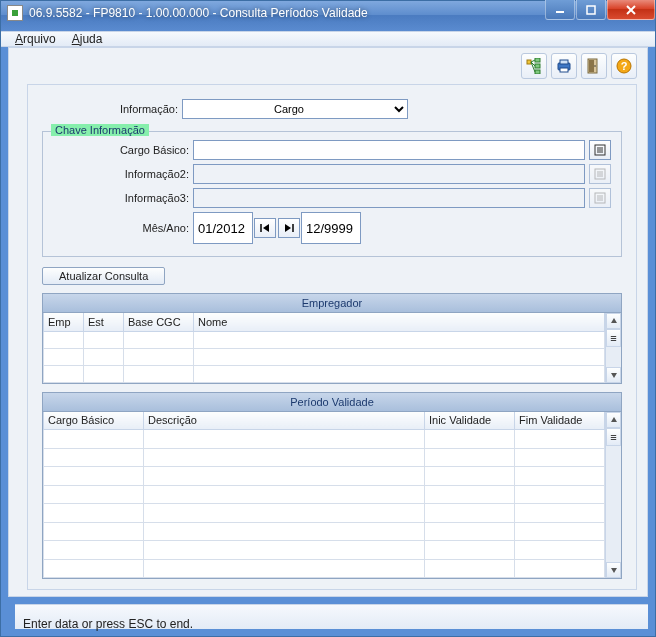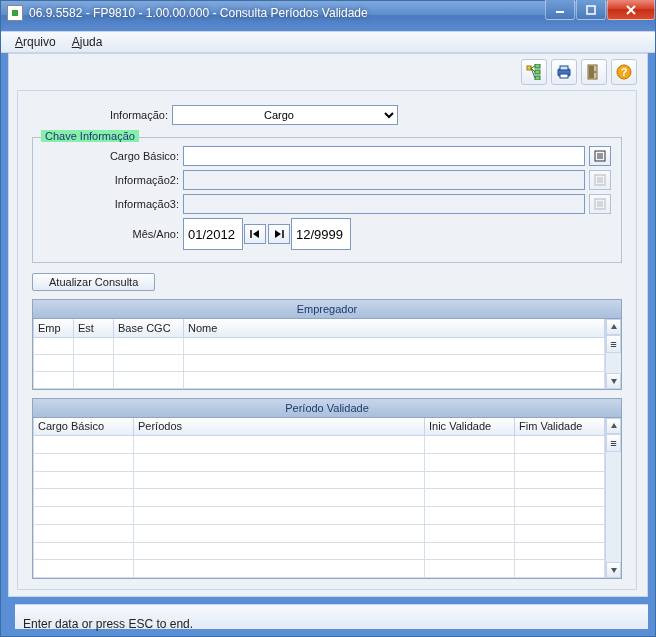--- a/index.html
+++ b/index.html
@@ -60,21 +60,21 @@
   .winbtn.min, .winbtn.max {
     background: linear-gradient(to bottom, #6f9dd6, #4a79ba);
   }
   .winbtn.close {
     width: 48px;
     background: linear-gradient(to bottom, #e98a7a, #d9442a 45%, #c22f14 46%, #d94a2f);
   }
   .winbtn svg { display:block; }
 
   .menubar {
-    height: 22px;
+    height: 16px;
     background: linear-gradient(to bottom, #f6f9fd, #e3ebf6);
     border-top: 1px solid #c8d5e8;
     border-bottom: 1px solid #c8d5e8;
     display: flex;
     align-items: center;
     padding: 0 6px;
     color: #222;
     font-size: 12px;
   }
   .menubar .menuitem { padding: 2px 8px; cursor: default; }
@@ -103,21 +103,21 @@
     border-radius: 3px;
     display: flex;
     align-items: center;
     justify-content: center;
     cursor: pointer;
   }
 
   .content {
     flex: 1;
     border: 1px solid #c8d5e8;
-    margin: 0 10px 6px 8px;
+    margin: 0 10px 6px 18px;
     padding: 14px 14px 10px 14px;
     background: #eef2f7;
     display: flex;
     flex-direction: column;
   }
 
   .row {
     display: flex;
     align-items: center;
     margin-bottom: 4px;
@@ -473,21 +473,21 @@
           <table class="grid">
             <colgroup>
                 <col style="width:100px">
                 <col>
                 <col style="width:90px">
                 <col style="width:90px">
               </colgroup>
             <thead>
                 <tr>
               <th>Cargo Básico</th>
-              <th>Períodos</th>
+              <th>Descrição</th>
               <th>Inic Validade</th>
               <th>Fim Validade</th>
             </tr>
               </thead>
             <tbody>
                 <tr>
                   <td></td>
                   <td></td>
                   <td></td>
                   <td></td>

